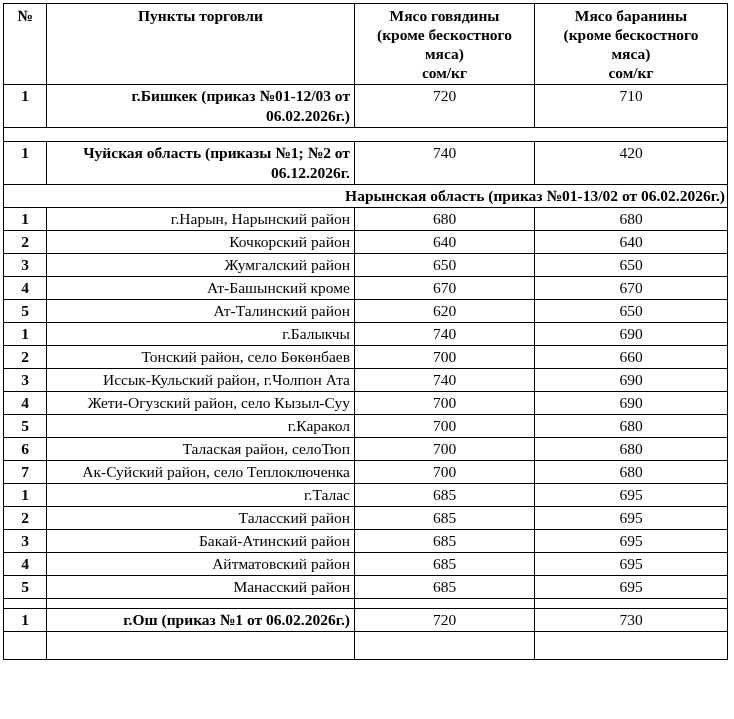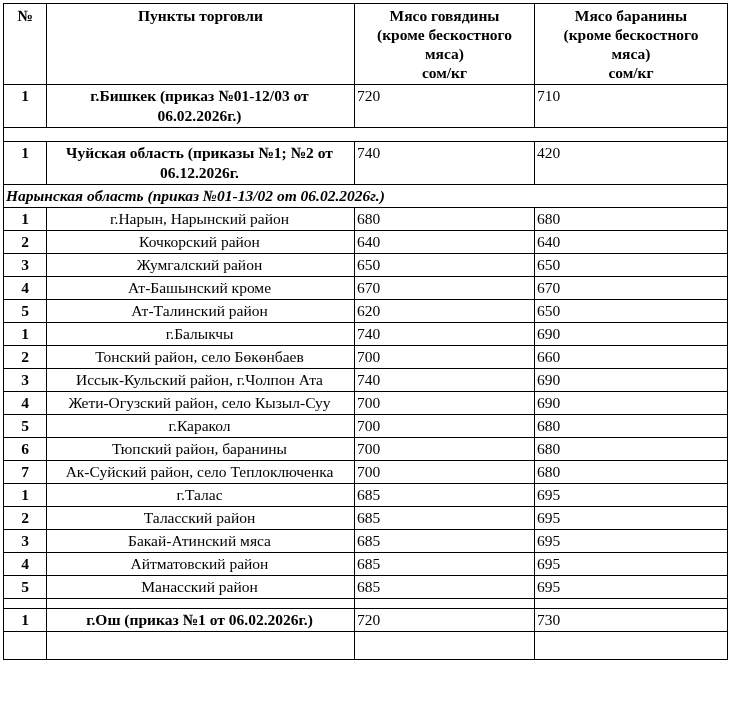--- a/index.html
+++ b/index.html
@@ -28,24 +28,24 @@
     white-space: pre-line;
     padding: 2px 3px;
   }
   td {
     font-size: 15.5px;
     line-height: 20px;
     vertical-align: top;
     padding: 1px 2px;
   }
   td.num { text-align: center; font-weight: bold; }
-  td.name { text-align: center; padding-left: 2px; padding-right: 4px; }
+  td.name { text-align: right; padding-left: 2px; padding-right: 4px; }
   td.name.bold { font-weight: bold; }
-  td.price { text-align: left; }
-  td.section-td { font-weight: bold; text-align: left; font-style: italic; }
+  td.price { text-align: center; }
+  td.section-td { font-weight: bold; text-align: right; }
   td.spacer-merged { height: 14px; }
   td.spacer-td { height: 10px; }
   td.cutoff-td { height: 28px; }
 </style>
 </head>
 <body>
 
 <table class="price-table">
   <colgroup>
     <col style="width:43px">
@@ -141,21 +141,21 @@
         <td class="price">690</td>
       </tr>
       <tr>
         <td class="num">5</td>
         <td class="name">г.Каракол</td>
         <td class="price">700</td>
         <td class="price">680</td>
       </tr>
       <tr>
         <td class="num">6</td>
-        <td class="name">Тюпский район, баранины</td>
+        <td class="name">Талаская район, селоТюп</td>
         <td class="price">700</td>
         <td class="price">680</td>
       </tr>
       <tr>
         <td class="num">7</td>
         <td class="name">Ак-Суйский район, село Теплоключенка</td>
         <td class="price">700</td>
         <td class="price">680</td>
       </tr>
       <tr>
@@ -165,21 +165,21 @@
         <td class="price">695</td>
       </tr>
       <tr>
         <td class="num">2</td>
         <td class="name">Таласский район</td>
         <td class="price">685</td>
         <td class="price">695</td>
       </tr>
       <tr>
         <td class="num">3</td>
-        <td class="name">Бакай-Атинский мяса</td>
+        <td class="name">Бакай-Атинский район</td>
         <td class="price">685</td>
         <td class="price">695</td>
       </tr>
       <tr>
         <td class="num">4</td>
         <td class="name">Айтматовский район</td>
         <td class="price">685</td>
         <td class="price">695</td>
       </tr>
       <tr>

